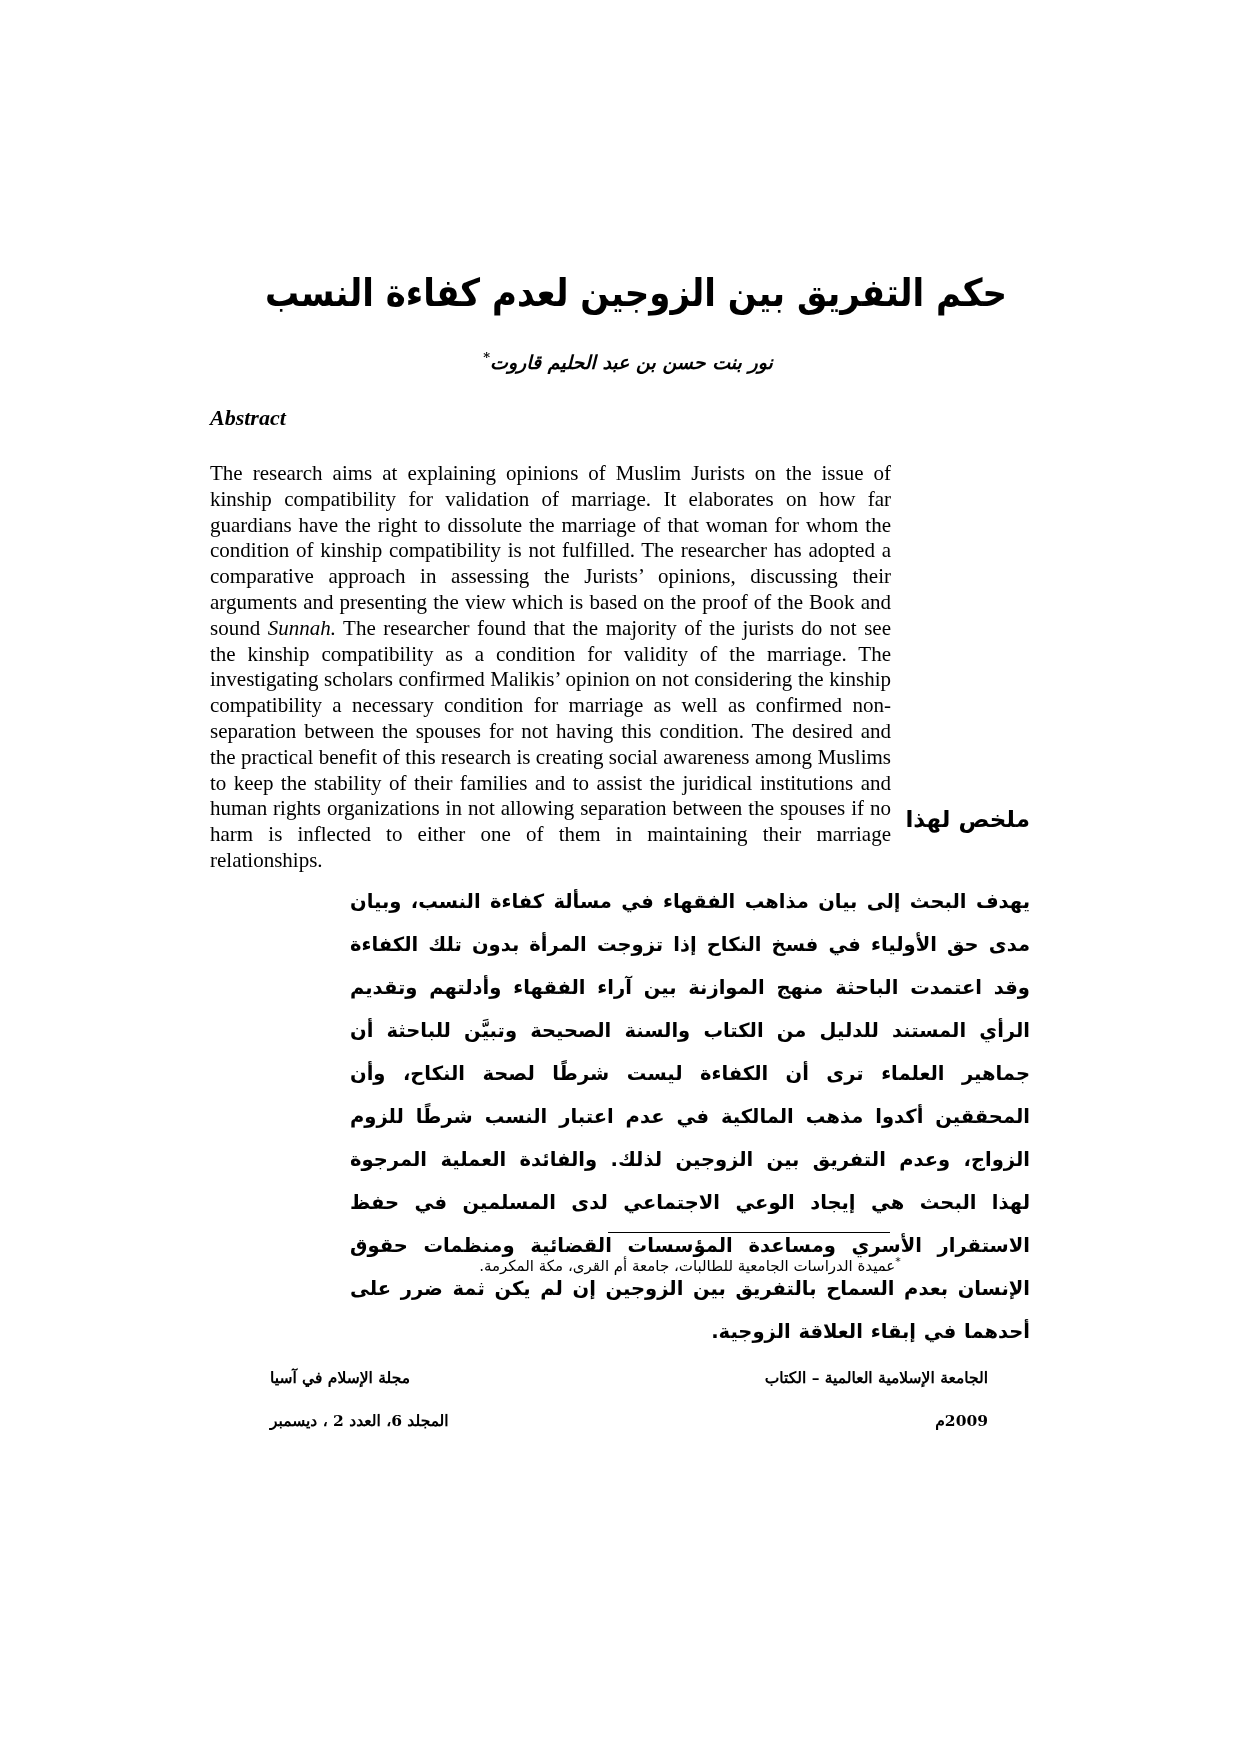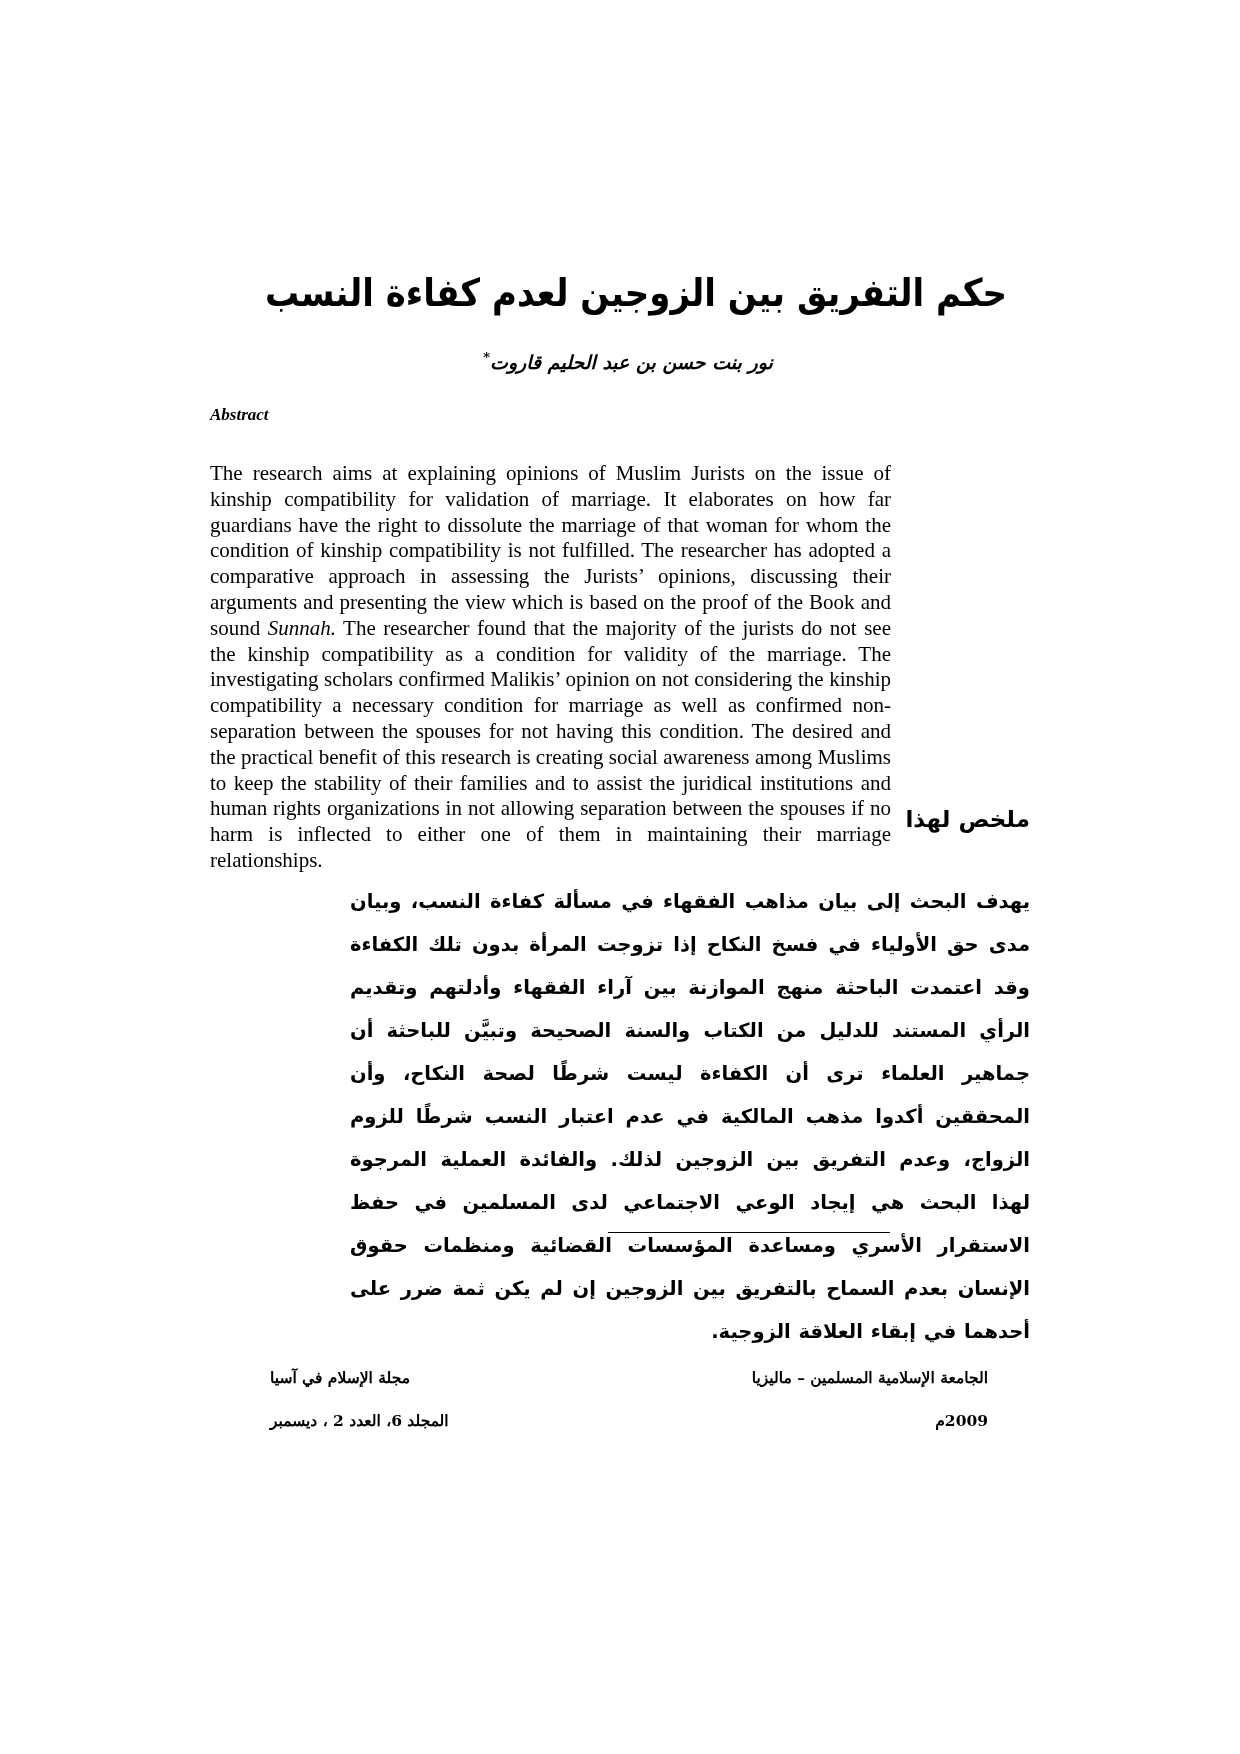--- a/index.html
+++ b/index.html
@@ -62,21 +62,21 @@
     font-size: 13px;
     vertical-align: super;
     font-style: normal;
   }
 
   
   .abstract-heading {
     position: absolute;
     left: 210px;
     top: 405px;
-    font-size: 17px;
+    font-size: 22px;
     font-weight: bold;
     font-style: italic;
     font-family: "Liberation Serif", serif;
   }
   .abstract-body {
     position: absolute;
     left: 210px;
     top: 440px;
     width: 681px;
     font-size: 21px;
@@ -177,24 +177,25 @@
   </div>
 
   <div class="abstract-heading">Abstract</div>
 
   <p class="abstract-body"><span>The research aims at explaining opinions of Muslim Jurists on the issue of kinship compatibility for validation of marriage. It elaborates on how far guardians have the right to dissolute the marriage of that woman for whom the condition of kinship compatibility is not fulfilled. The researcher has adopted a comparative approach in assessing the Jurists’ opinions, discussing their arguments and presenting the view which is based on the proof of the Book and sound </span><i>Sunnah.</i><span> The researcher found that the majority of the jurists do not see the kinship compatibility as a condition for validity of the marriage. The investigating scholars confirmed Malikis’ opinion on not considering the kinship compatibility a necessary condition for marriage as well as confirmed non-separation between the spouses for not having this condition. The desired and the practical benefit of this research is creating social awareness among Muslims to keep the stability of their families and to assist the juridical institutions and human rights organizations in not allowing separation between the spouses if no harm is inflected to either one of them in maintaining their marriage relationships.</span></p>
 
   <div class="ar-heading">ملخص لهذا</div>
   <p class="ar-body">يهدف البحث إلى بيان مذاهب الفقهاء في مسألة كفاءة النسب، وبيان مدى حق الأولياء في فسخ النكاح إذا تزوجت المرأة بدون تلك الكفاءة وقد اعتمدت الباحثة منهج الموازنة بين آراء الفقهاء وأدلتهم وتقديم الرأي المستند للدليل من الكتاب والسنة الصحيحة وتبيَّن للباحثة أن جماهير العلماء ترى أن الكفاءة ليست شرطًا لصحة النكاح، وأن المحققين أكدوا مذهب المالكية في عدم اعتبار النسب شرطًا للزوم الزواج، وعدم التفريق بين الزوجين لذلك. والفائدة العملية المرجوة لهذا البحث هي إيجاد الوعي الاجتماعي لدى المسلمين في حفظ الاستقرار الأسري ومساعدة المؤسسات القضائية ومنظمات حقوق الإنسان بعدم السماح بالتفريق بين الزوجين إن لم يكن ثمة ضرر على أحدهما في إبقاء العلاقة الزوجية.</p>
 
   <div class="footnote-rule"></div>
+  <div class="footnote"><sup>*</sup><span>عميدة الدراسات الجامعية للطالبات، جامعة أم القرى، مكة المكرمة.</span></div>
 
   <div class="footer">
     <div class="footer-row first">
-      <span class="footer-right">الجامعة الإسلامية المسلمين – ماليزيا</span>
+      <span class="footer-right">الجامعة الإسلامية العالمية – الكتاب</span>
       <span class="footer-left">مجلة الإسلام في آسيا</span>
     </div>
     <div class="footer-row">
       <span class="footer-right issue">2009م</span>
       <span class="footer-left issue">المجلد 6، العدد 2 ، ديسمبر</span>
     </div>
   </div>
 
 </div>
 

